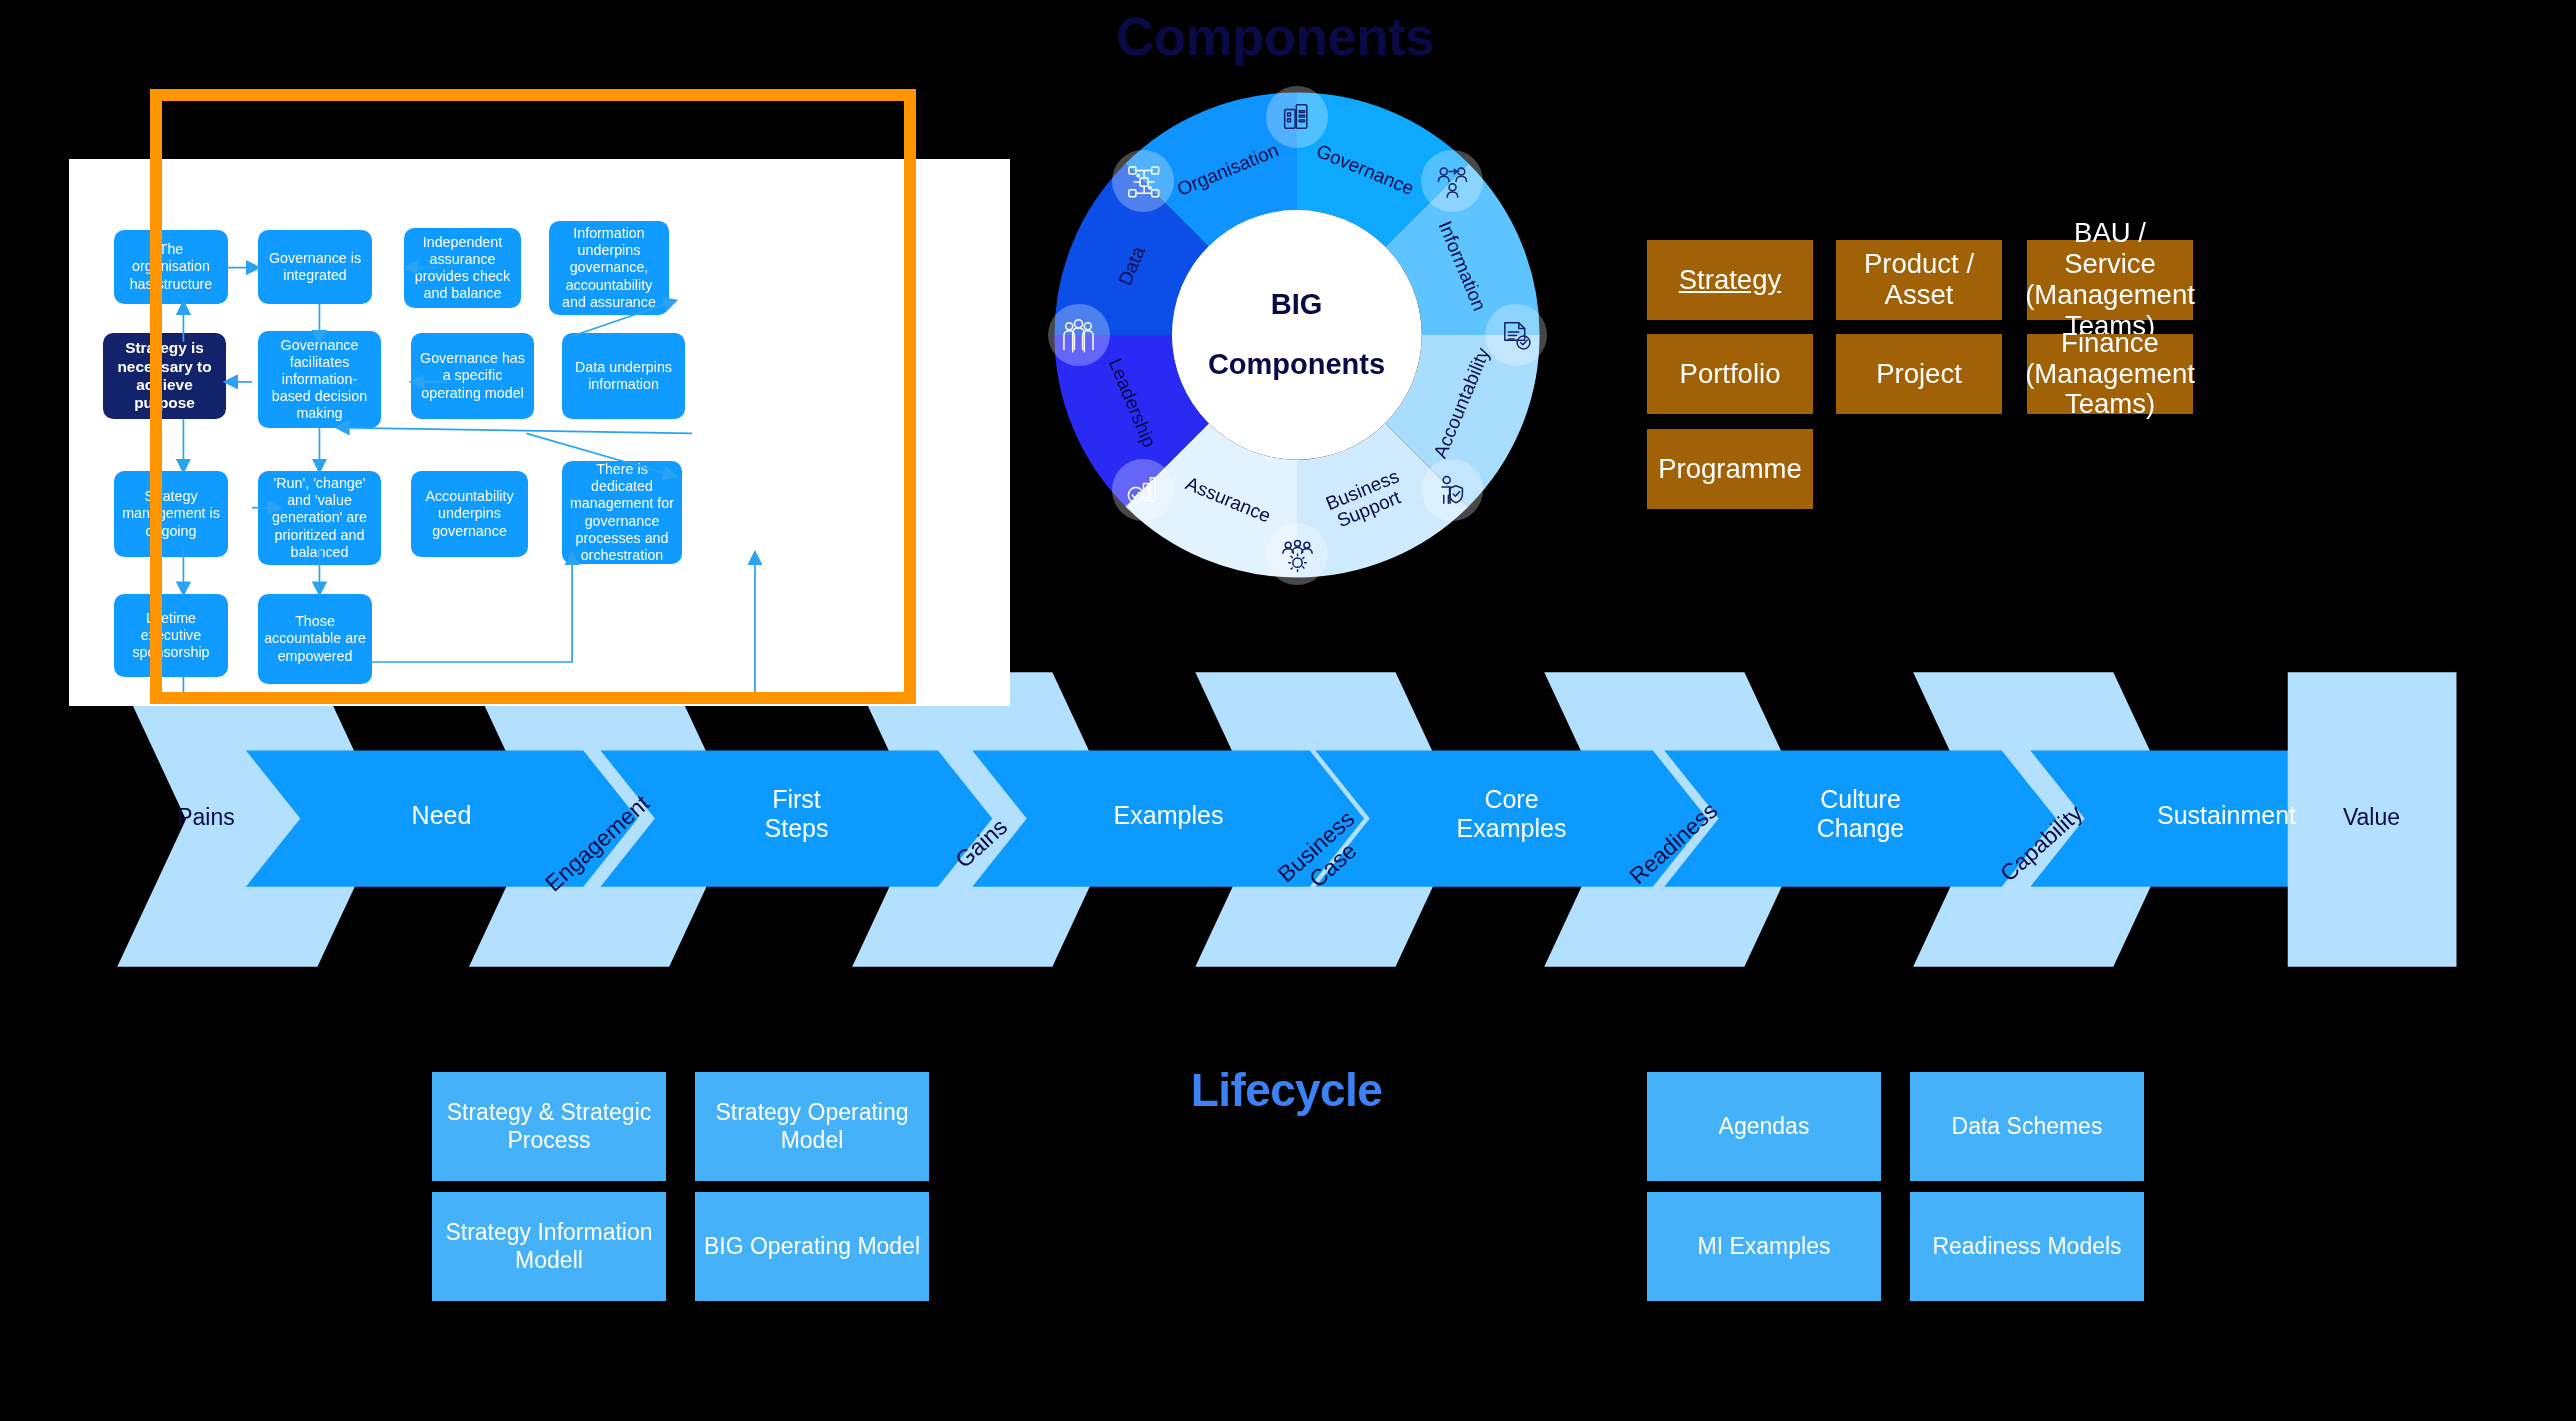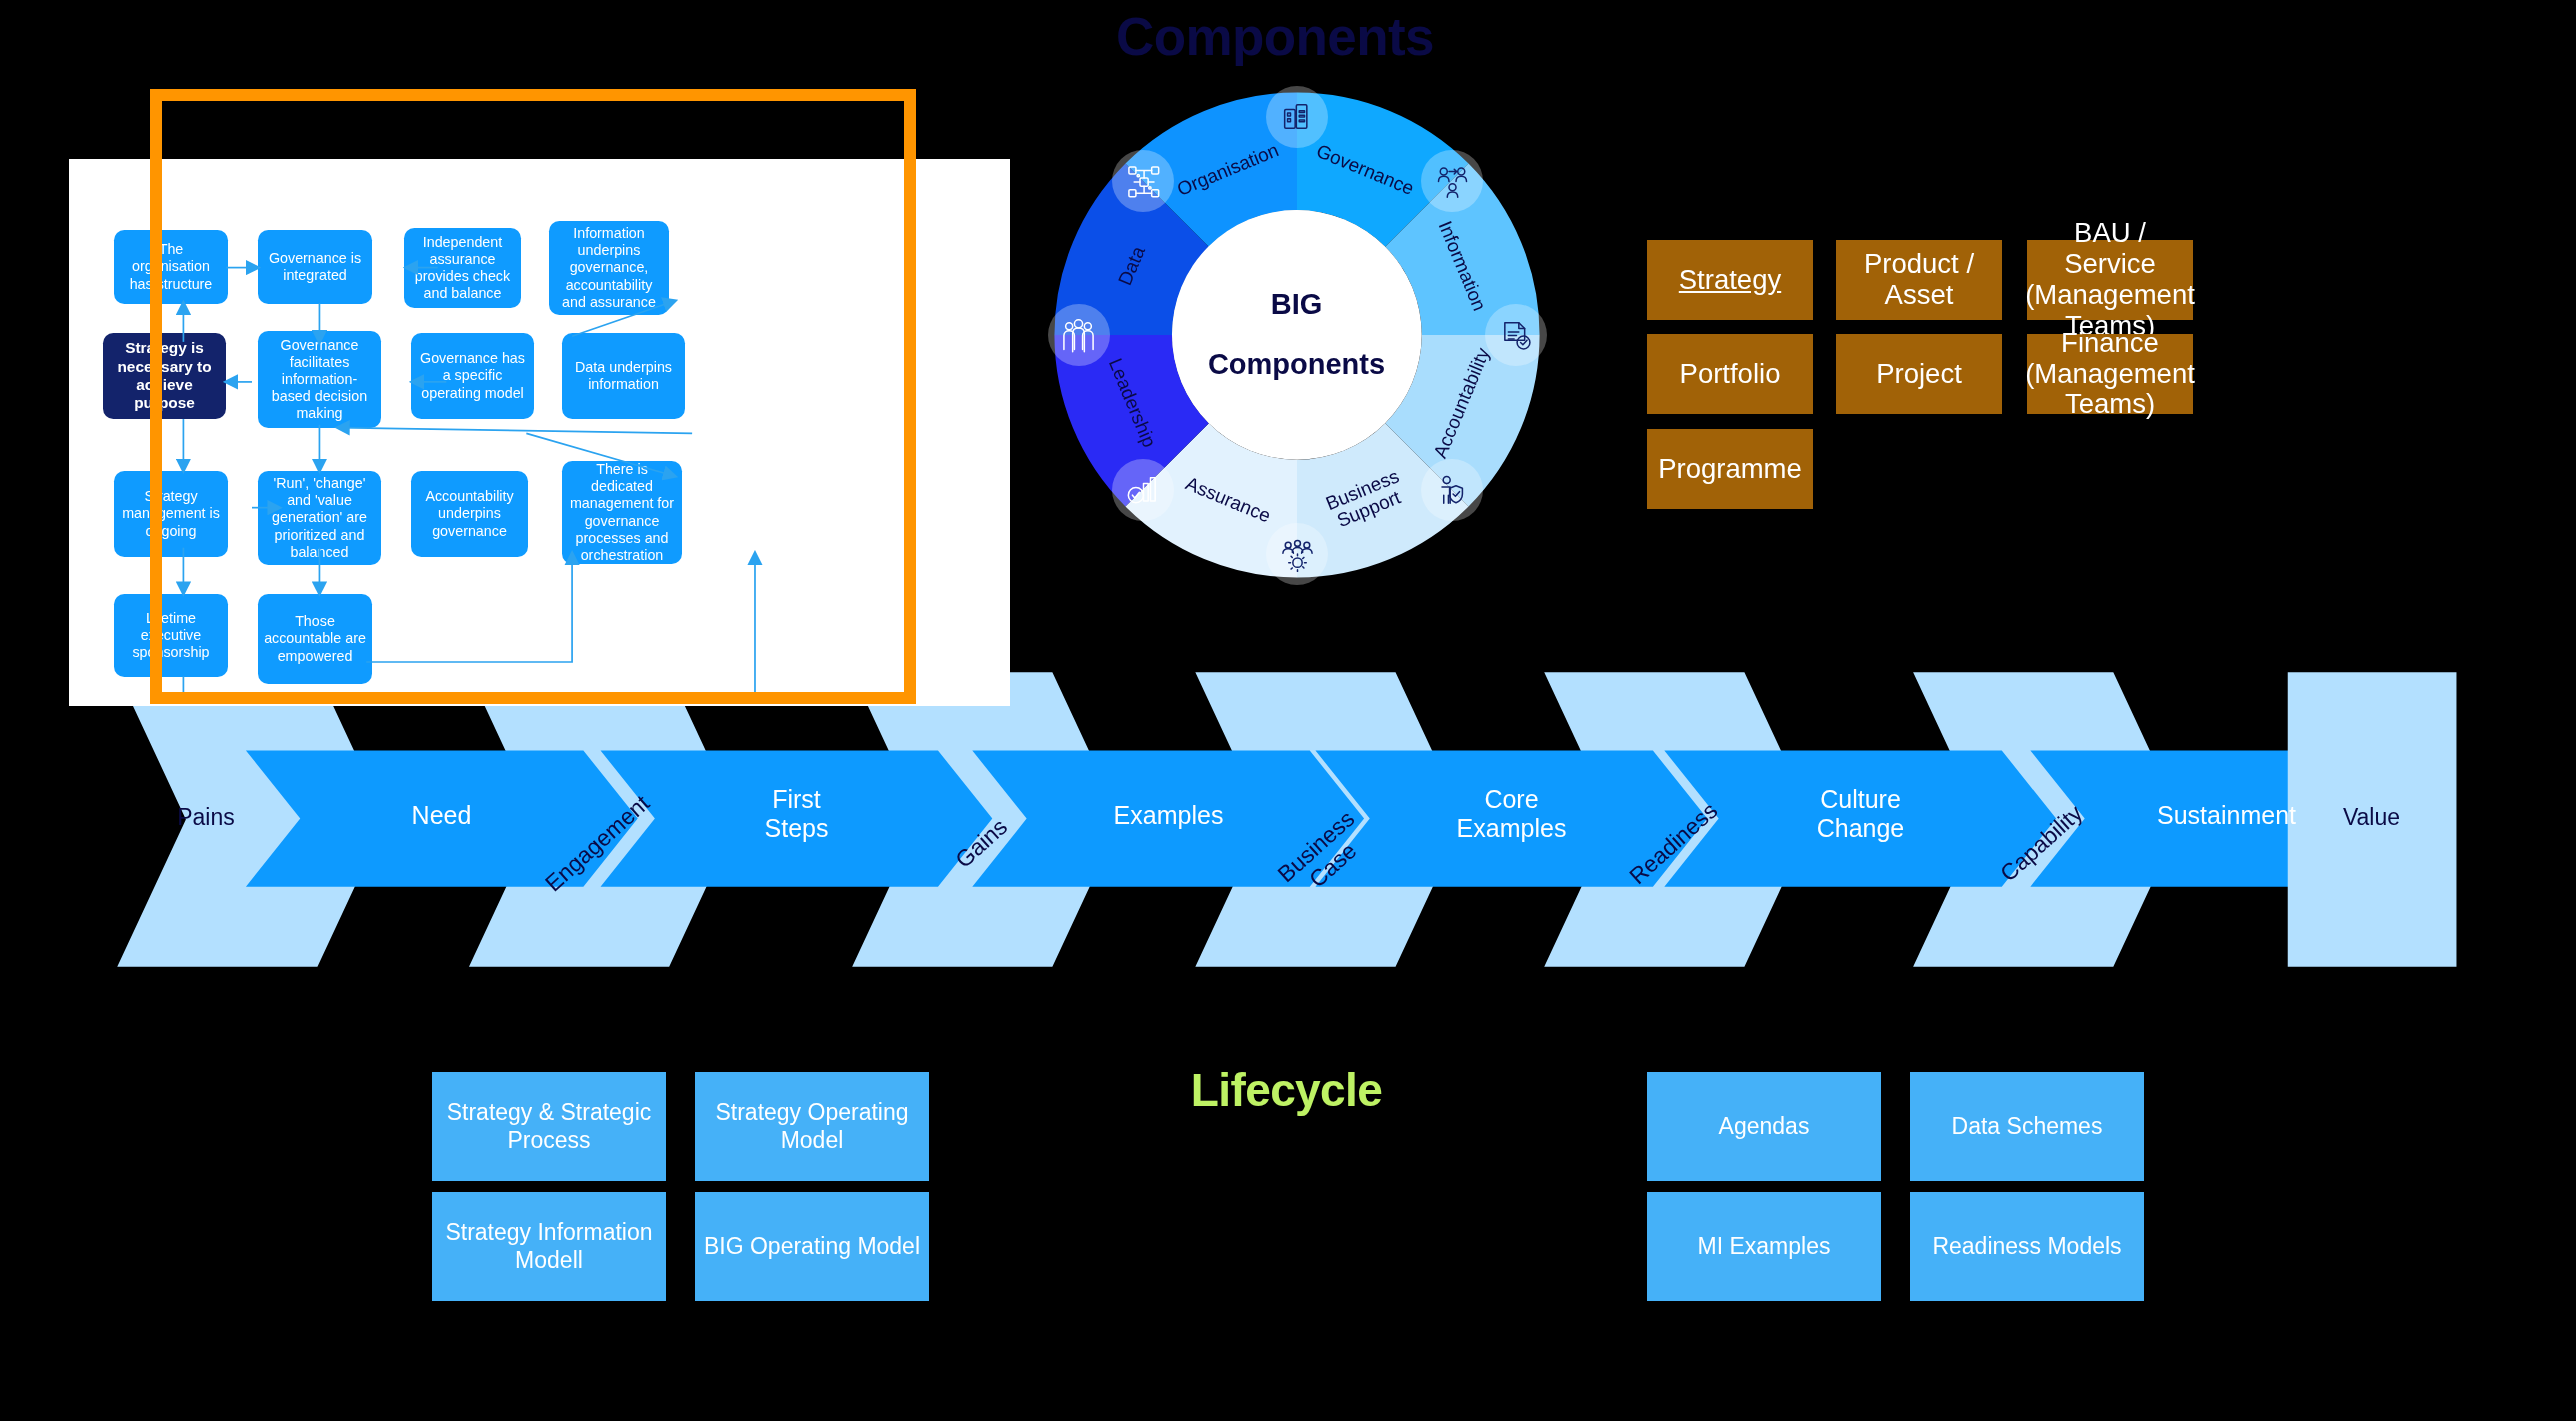--- a/index.html
+++ b/index.html
@@ -5,21 +5,21 @@
   html,body{margin:0;padding:0;background:#000;}
   body{width:2576px;height:1422px;position:relative;overflow:hidden;
        font-family:"Liberation Sans","DejaVu Sans",sans-serif;}
   .abs{position:absolute;}
 
   
   .heading{font-weight:bold;letter-spacing:-0.6px;}
   #components-heading{left:1075px;top:5.7px;width:400px;text-align:center;
       font-size:53px;color:#0A0A46;}
   #lifecycle-heading{left:1115px;top:1063px;width:343px;text-align:center;
-      font-size:46px;color:#bef264;}
+      font-size:46px;color:#3b82f6;}
   #principles-heading{left:69px;top:114px;width:941px;text-align:center;
       font-size:62px;color:#000;z-index:2;}
 
   
   #principles-panel{left:69px;top:159px;width:941px;height:547px;background:#fff;z-index:3;}
   #principles-frame{left:150px;top:89px;width:766px;height:615px;
       border:12.6px solid #FF9500;box-sizing:border-box;z-index:6;pointer-events:none;}
   #principles-flow{left:0;top:0;width:941px;height:547px;z-index:4;}
 
   .pbox{position:absolute;background:#0F9BFF;border-radius:10.3px;color:#fff;

